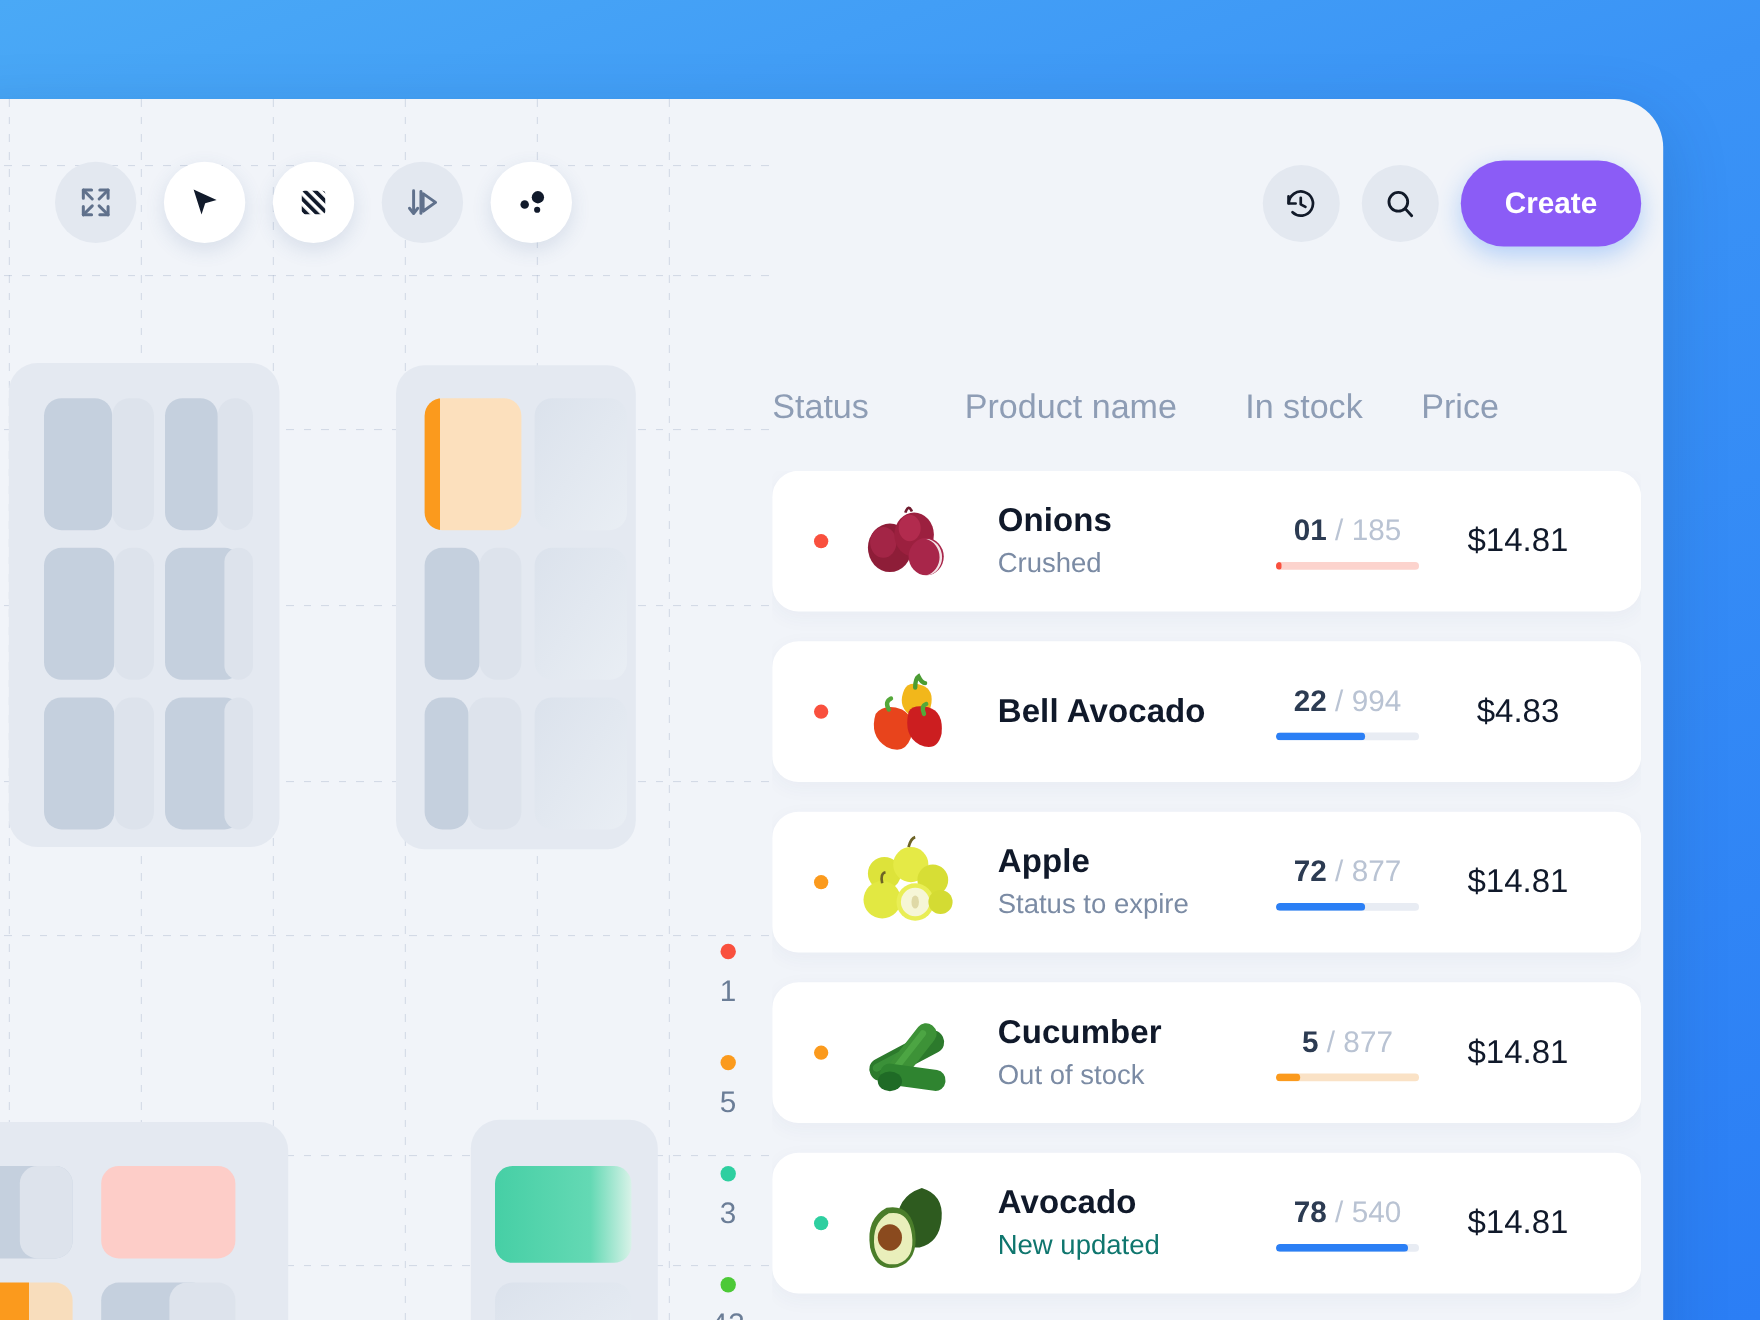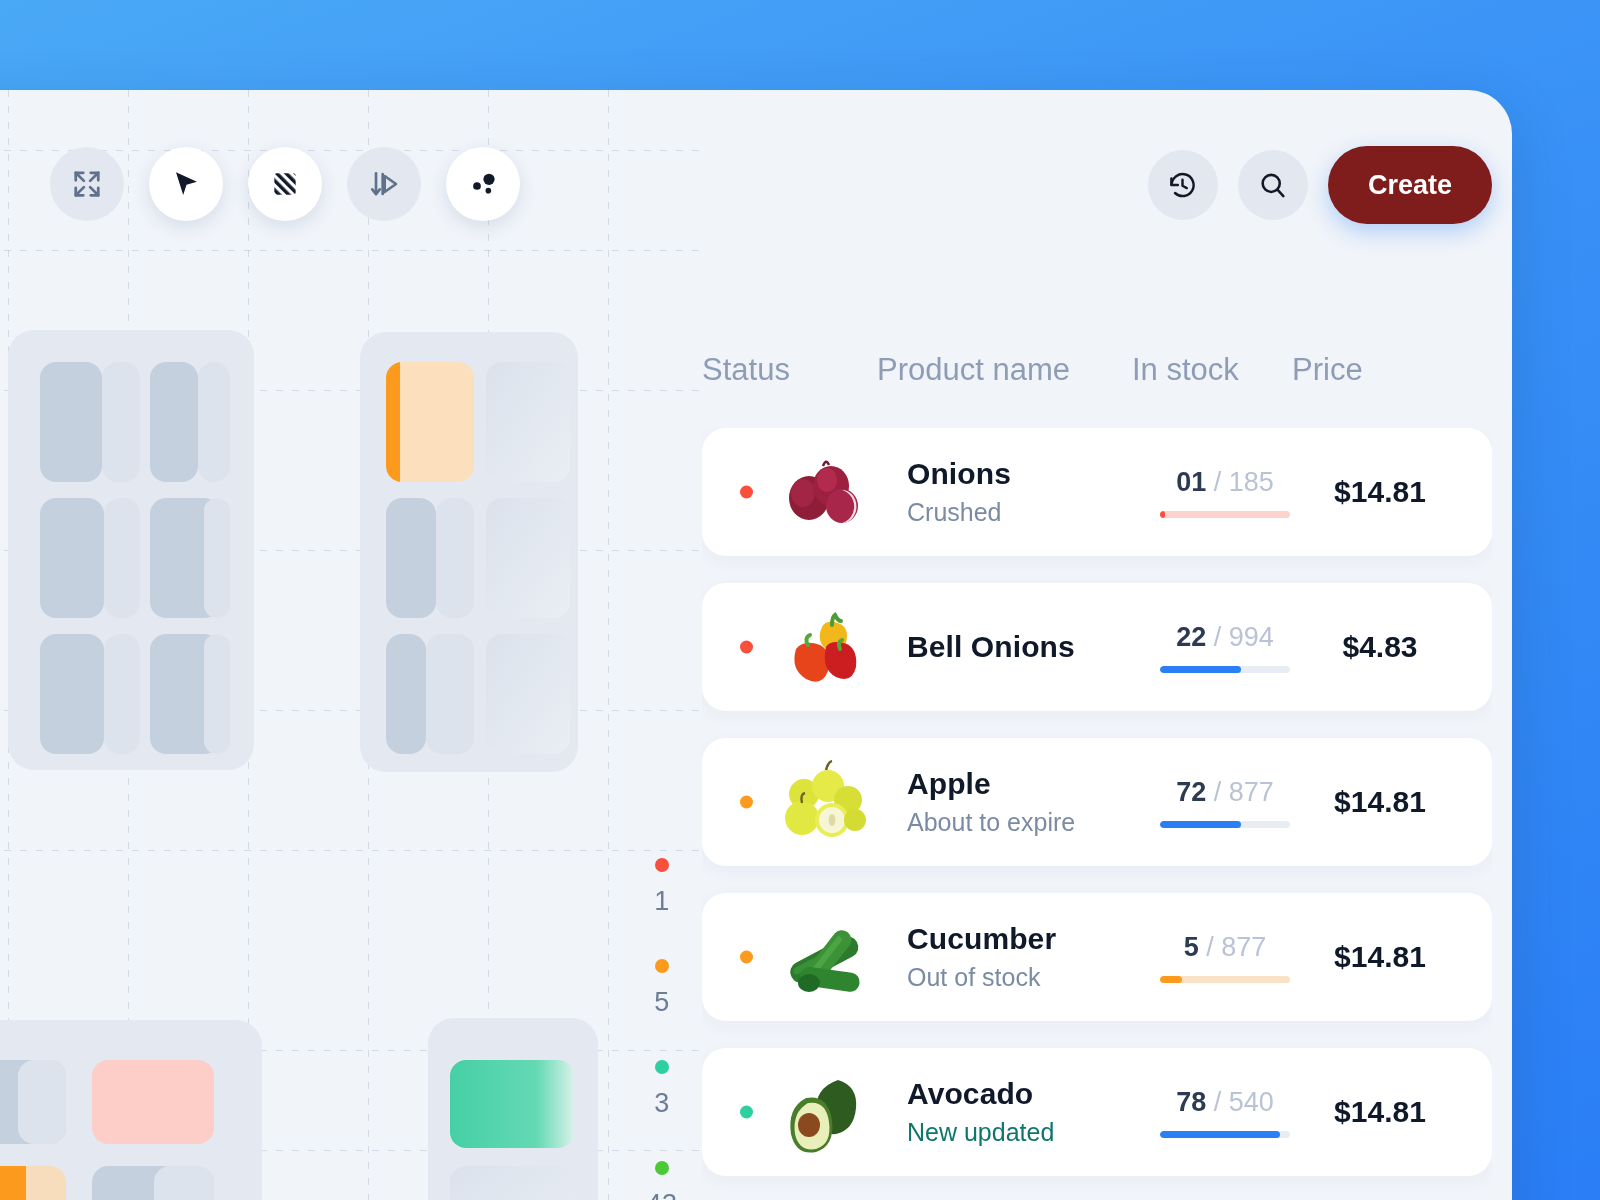--- a/index.html
+++ b/index.html
@@ -148,21 +148,21 @@
     background: #e3e8f0;
     border: none;
     display: flex; align-items: center; justify-content: center;
     cursor: pointer;
   }
   #create-btn {
     height: 78px;
     padding: 0 40px;
     border: none;
     border-radius: 39px;
-    background: #7f1d1d;
+    background: #8b5cf6;
     color: #fff;
     font-size: 27px;
     font-weight: 700;
     font-family: inherit;
     cursor: pointer;
     box-shadow: 0 8px 22px rgba(43,127,245,.32);
   }
 
   
   #col-headers {
@@ -256,21 +256,21 @@
   .bar-fill {
     height: 100%;
     border-radius: 4px;
   }
   .price {
     position: absolute;
     left: 608px;
     width: 140px;
     text-align: center;
     font-size: 30px;
-    font-weight: 700;
+    font-weight: 400;
     color: #10192a;
   }
 
   svg { display: block; }
 </style>
 </head>
 <body>
 
 <div id="app-card">
 
@@ -481,21 +481,21 @@
           <svg width="96" height="92" viewBox="0 0 96 92">
       <path d="M20 48 q-6 20 10 30 q16 8 22 -8 q4 -20 -8 -26 q-16 -6 -24 4z" fill="#e8441c"></path>
       <path d="M46 26 q-6 14 4 22 q14 8 20 -6 q4 -16 -8 -20 q-12 -4 -16 4z" fill="#f2b71b"></path>
       <path d="M50 46 q-5 22 10 30 q16 7 20 -10 q2 -20 -12 -24 q-14 -3 -18 4z" fill="#cc1e20"></path>
       <path d="M56 24 q0 -8 3 -10 q3 6 6 6" stroke="#4c9c33" stroke-width="4" fill="none" stroke-linecap="round"></path>
       <path d="M32 44 q-4 -7 2 -10" stroke="#54a83a" stroke-width="4" fill="none" stroke-linecap="round"></path>
       <path d="M64 48 q-3 -7 2 -9" stroke="#54a83a" stroke-width="4" fill="none" stroke-linecap="round"></path>
     </svg>
         </span>
     <div class="name-block">
-      <div class="p-name">Bell Onions</div>
+      <div class="p-name">Bell Avocado</div>
 
     </div>
     <div class="stock-block">
       <div class="stock-nums">
         <b>22</b><span> / </span><span>994</span>
       </div>
       <div class="bar-track" style="background:#e8ecf3">
         <div class="bar-fill" style="width:62%;background:#2b7ff5"></div>
       </div>
     </div>
@@ -512,21 +512,21 @@
       <circle cx="56" cy="64" r="17" fill="#e9ee55"></circle>
       <circle cx="56" cy="64" r="13" fill="#f6f6d6"></circle>
       <ellipse cx="56" cy="64" rx="3.4" ry="6" fill="#dfd9a6"></ellipse>
       <circle cx="79" cy="64" r="11" fill="#d4db33"></circle>
       <path d="M50 14 q2 -8 6 -9" stroke="#6d6326" stroke-width="2.6" fill="none"></path>
       <path d="M26 47 q-2 -9 3 -10" stroke="#6d6326" stroke-width="2.4" fill="none"></path>
     </svg>
         </span>
     <div class="name-block">
       <div class="p-name">Apple</div>
-      <div class="p-sub">About to expire</div>
+      <div class="p-sub">Status to expire</div>
     </div>
     <div class="stock-block">
       <div class="stock-nums">
         <b>72</b><span> / </span><span>877</span>
       </div>
       <div class="bar-track" style="background:#e8ecf3">
         <div class="bar-fill" style="width:62%;background:#2b7ff5"></div>
       </div>
     </div>
     <div class="price">$14.81</div>

